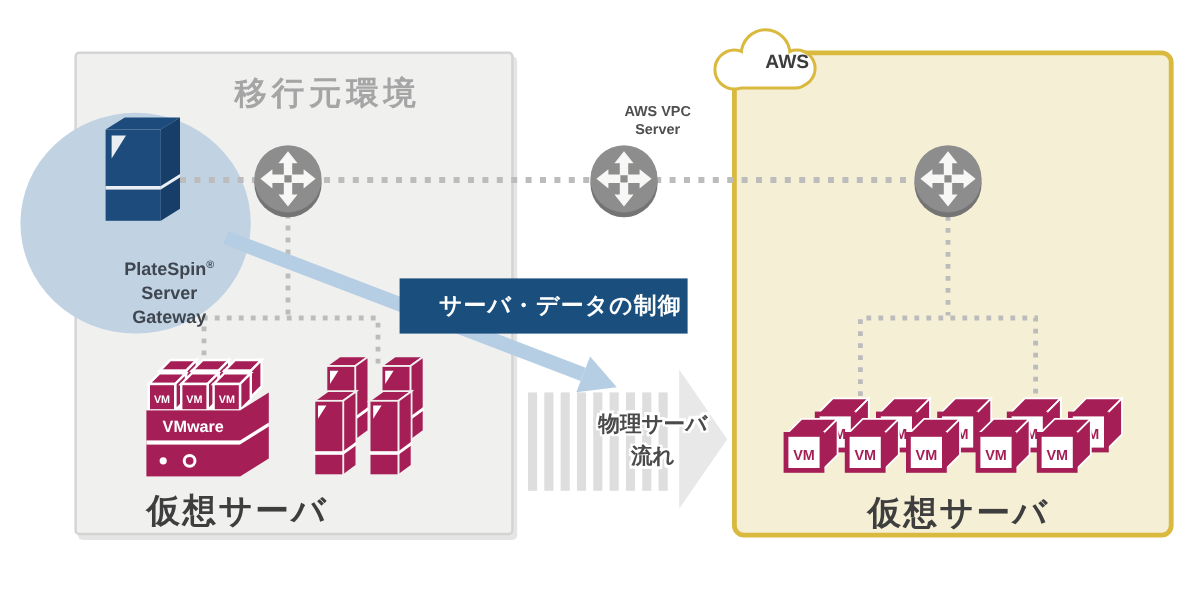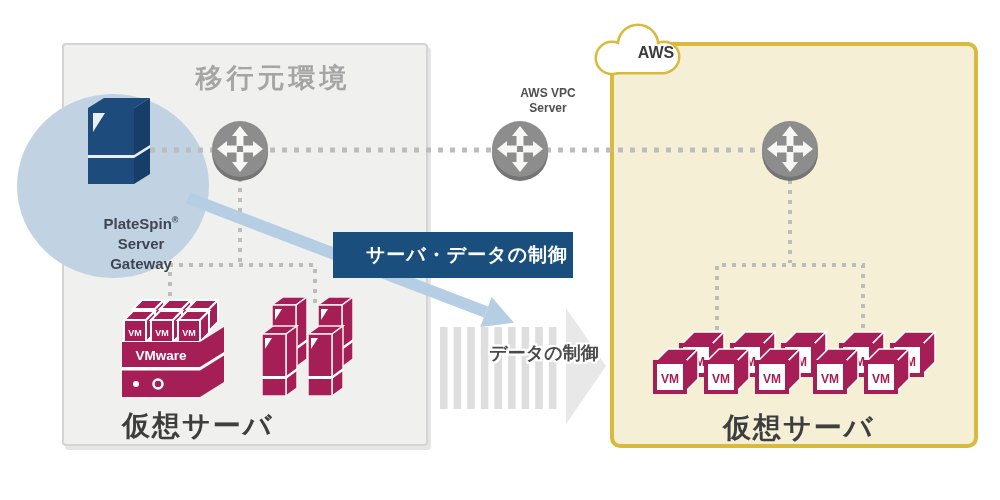--- a/index.html
+++ b/index.html
@@ -194,18 +194,19 @@
     <div><span>PlateSpin</span><sup>®</sup></div>
     <div>Server</div>
     <div>Gateway</div>
   </div>
 
   <div class="txt aws-badge-label">AWS</div>
 
   <div class="txt control-label">サーバ・データの制御</div>
 
   <div class="txt stripe-label">
-    <div>データの制御</div>
+    <div>物理サーバ</div>
+    <div>流れ</div>
   </div>
 
   <div class="txt srv-label lbl-virtual-src">仮想サーバ</div>
   <div class="txt srv-label lbl-virtual-cloud">仮想サーバ</div>
 </div>
 
 </body></html>

